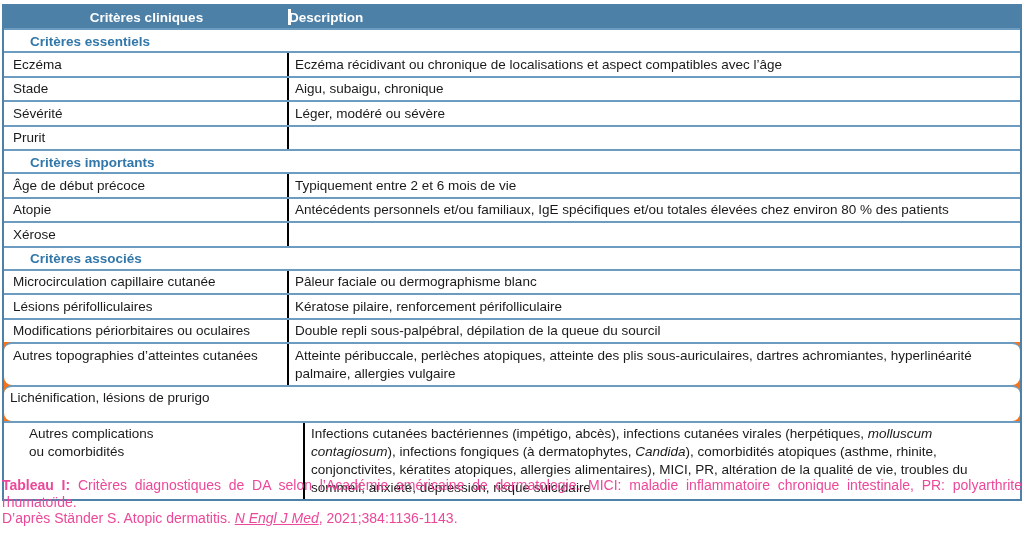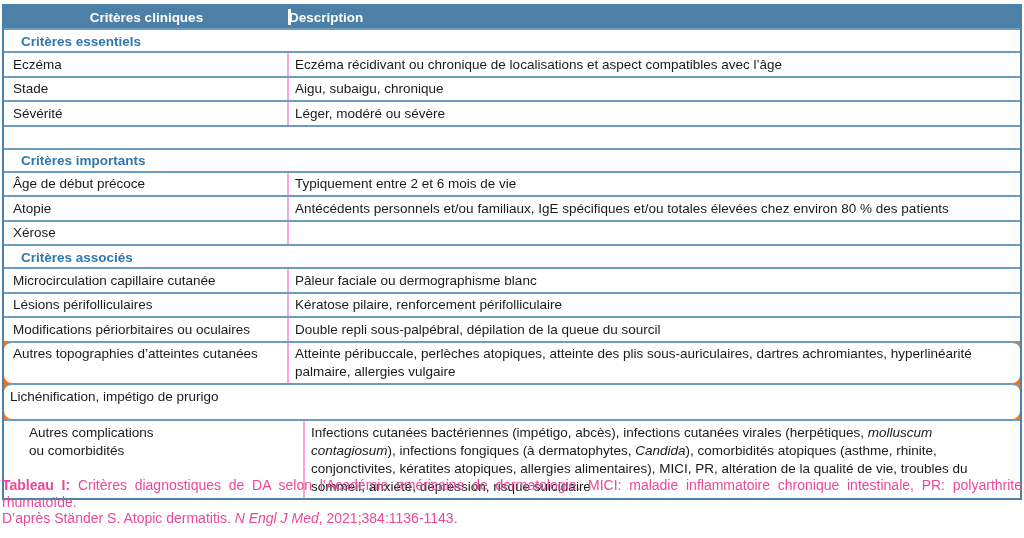--- a/index.html
+++ b/index.html
@@ -30,34 +30,34 @@
     background: #ffffff;
   }
 
   
   .table-wrap > div + div { border-top: 2px solid #6c9cbf; }
 
   .section-row {
     min-height: 23px;
     background: #ffffff;
     display: flex; align-items: center;
-    padding: 2px 8px 1px 17px;
+    padding: 2px 8px 1px 26px;
     color: #3277a9;
     font-weight: bold;
     font-size: 13.5px;
   }
 
   .row { display: flex; min-height: 23px; background: #ffffff; }
   .row.h2 { min-height: 36px; border-radius: 8px; }
   .row.h3 { min-height: 59px; padding-left: 16px; }
 
   .cell { font-size: 13.5px; line-height: 18px; }
   .c1 {
     width: 285px;
-    border-right: 2px solid #f9a8d4;
+    border-right: 2px solid #000000;
     padding: 2.5px 8px 2px 9px;
     white-space: pre-line;
   }
   .c2 { flex: 1; padding: 2.5px 8px 2px 6px; }
 
   
   .caption {
     position: absolute; left: 2px; top: 477px; width: 1020px;
     font-size: 14px; line-height: 16.5px; color: #ec4899;
   }
@@ -84,20 +84,21 @@
   </div>
   <div class="row">
     <div class="cell c1">Stade</div>
     <div class="cell c2"><span>Aigu, subaigu, chronique</span></div>
   </div>
   <div class="row">
     <div class="cell c1">Sévérité</div>
     <div class="cell c2"><span>Léger, modéré ou sévère</span></div>
   </div>
   <div class="row">
+    <div class="cell c1">Prurit</div>
     <div class="cell c2"></div>
   </div>
 
   <div class="section-row">
     <span>Critères importants</span>
   </div>
 
   <div class="row">
     <div class="cell c1">Âge de début précoce</div>
     <div class="cell c2"><span>Typiquement entre 2 et 6 mois de vie</span></div>
@@ -125,26 +126,26 @@
   </div>
   <div class="row">
     <div class="cell c1">Modifications périorbitaires ou oculaires</div>
     <div class="cell c2"><span>Double repli sous-palpébral, dépilation de la queue du sourcil</span></div>
   </div>
   <div class="row h2">
     <div class="cell c1">Autres topographies d’atteintes cutanées</div>
     <div class="cell c2"><span>Atteinte péribuccale, perlèches atopiques, atteinte des plis sous-auriculaires, dartres achromiantes, hyperlinéarité palmaire, allergies vulgaire</span></div>
   </div>
   <div class="row h2">
-    <div class="cell c2"><span>Lichénification, impétigo de prurigo</span></div>
+    <div class="cell c2"><span>Lichénification, lésions de prurigo</span></div>
   </div>
   <div class="row h3">
     <div class="cell c1">Autres complications
 ou comorbidités</div>
     <div class="cell c2"><span>Infections cutanées bactériennes (impétigo, abcès), infections cutanées virales (herpétiques, </span><span style="font-style: italic;">molluscum contagiosum</span><span>), infections fongiques (à dermatophytes, </span><span style="font-style: italic;">Candida</span><span>), comorbidités atopiques (asthme, rhinite, conjonctivites, kératites atopiques, allergies alimentaires), MICI, PR, altération de la qualité de vie, troubles du sommeil, anxiété, dépression, risque suicidaire</span></div>
   </div>
 
 </div>
 
 <div class="caption">
   <div class="caption-line1"><span style="font-weight: bold;">Tableau I:</span><span> Critères diagnostiques de DA selon l’Académie américaine de dermatologie. MICI: maladie inflammatoire chronique intestinale, PR: polyarthrite rhumatoïde.</span></div>
-  <div class="caption-line2"><span>D’après Ständer S. Atopic dermatitis. </span><span style="font-style: italic;">N Engl J Med</span><span>, 2021;384:1136-1143.</span></div>
+  <div class="caption-line2"><span>D’après Ständer S. Atopic dermatitis. </span><span style="font-style: italic; text-decoration: underline;">N Engl J Med</span><span>, 2021;384:1136-1143.</span></div>
 </div>
 
 </body></html>

